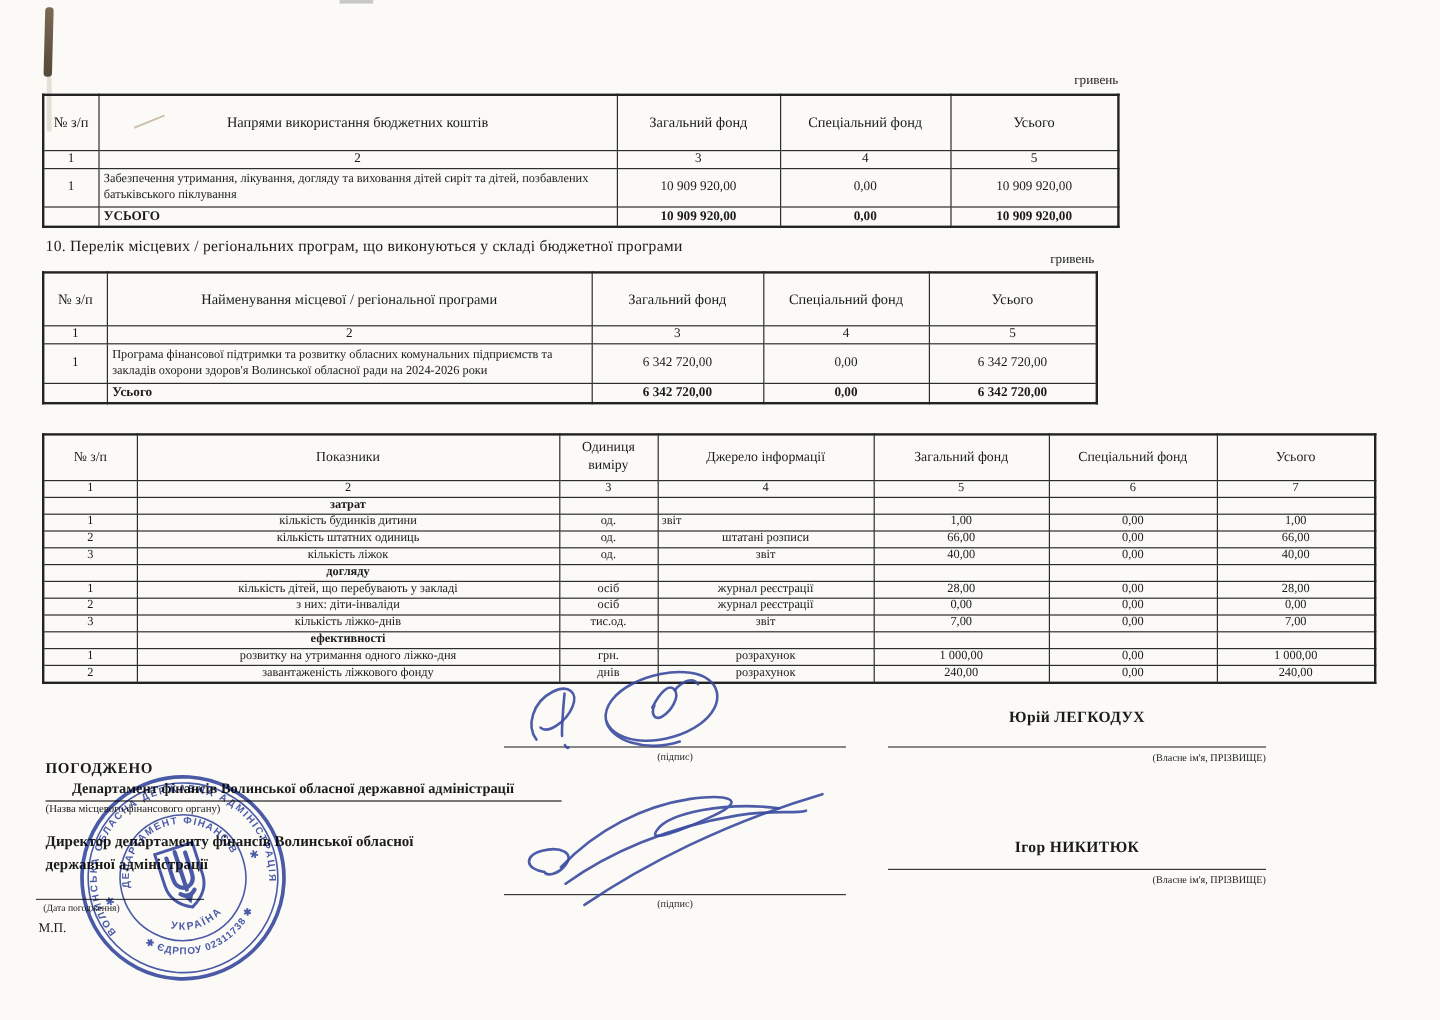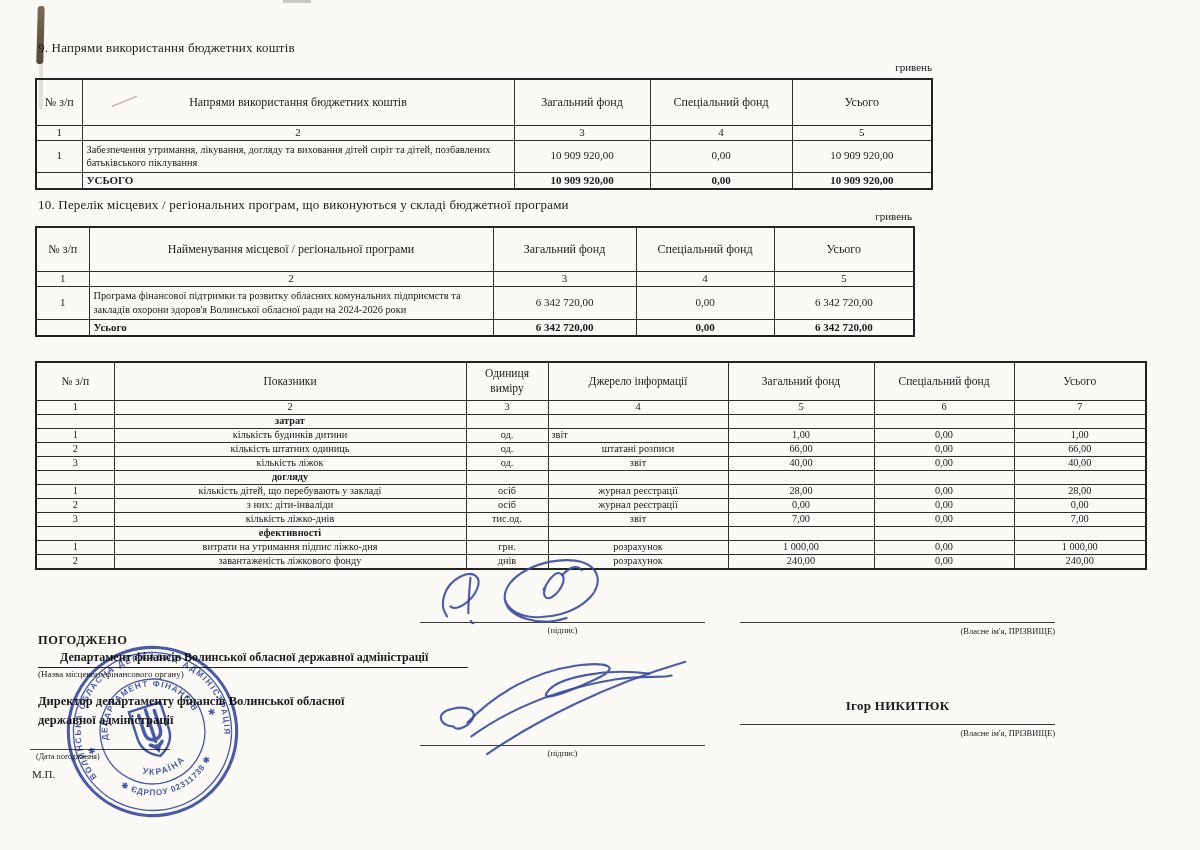--- a/index.html
+++ b/index.html
@@ -45,21 +45,20 @@
 </head>
 <body>
 
 <div class="page">
 
   <div class="abs gray-dash" style="left:283px;top:0;width:28px;height:3px;"></div>
   <div class="abs pen-mark" style="left:37px;top:6px;width:7px;height:58px;"></div>
   <div class="abs pen-tail" style="left:39px;top:64px;width:4px;height:46px;"></div>
   <div class="abs pencil-check" style="left:112px;top:100px;width:28px;height:8px;"></div>
 
-  <div class="abs sec-heading" style="left:38px;top:40px;">9. Напрями використання бюджетних коштів</div>
   <div class="abs cur-label" style="left:632px;top:61px;width:300px;text-align:right;">гривень</div>
 
   <table class="doc-table t12" style="left:35px;top:78px;width:896px;">
     <colgroup>
         <col style="width:46px">
         <col style="width:432px">
         <col style="width:136px">
         <col style="width:142px">
         <col style="width:140px">
       </colgroup>
@@ -247,41 +246,42 @@
       <td></td>
           <td class="bold">ефективності</td>
           <td></td>
           <td></td>
           <td></td>
           <td></td>
           <td></td>
     </tr>
     <tr class="datarow">
       <td>1</td>
-      <td>витрати на утримання підпис ліжко-дня</td>
+      <td>розвитку на утримання одного ліжко-дня</td>
       <td>грн.</td>
       <td>розрахунок</td>
       <td>1 000,00</td>
       <td>0,00</td>
       <td>1 000,00</td>
     </tr>
     <tr class="datarow">
       <td>2</td>
       <td>завантаженість ліжкового фонду</td>
       <td>днів</td>
       <td>розрахунок</td>
       <td>240,00</td>
       <td>0,00</td>
       <td>240,00</td>
     </tr>
   </tbody>
     </table>
 
   <div class="abs sig-line" style="left:420px;top:622px;width:285px;"></div>
   <div class="abs sig-label" style="left:420px;top:625px;width:285px;">(підпис)</div>
+  <div class="abs name" style="left:740px;top:590px;width:315px;">Юрій ЛЕГКОДУХ</div>
   <div class="abs sig-line" style="left:740px;top:622px;width:315px;"></div>
   <div class="abs name-label" style="left:740px;top:626px;width:315px;">(Власне ім'я, ПРІЗВИЩЕ)</div>
 
   <svg class="sig abs" style="left:428px;top:550px;" width="255" height="88" viewBox="0 0 260 90">
     <g transform="rotate(-3 130 45)">
       <path d="M18,62 C10,50 16,30 34,22 C48,16 56,24 50,36 C44,48 28,58 22,52"></path>
       <path d="M44,24 C42,38 40,52 40,60"></path>
       <path d="M42,68 c1,2 2,3 3,2"></path>
       <path d="M78,48 C76,24 120,6 152,12 C178,17 182,40 158,56 C130,74 84,72 78,48 C80,66 110,78 140,70"></path>
       <path d="M118,40 C126,26 134,20 138,26 C142,32 134,44 126,48 C120,51 116,46 120,38"></path>

